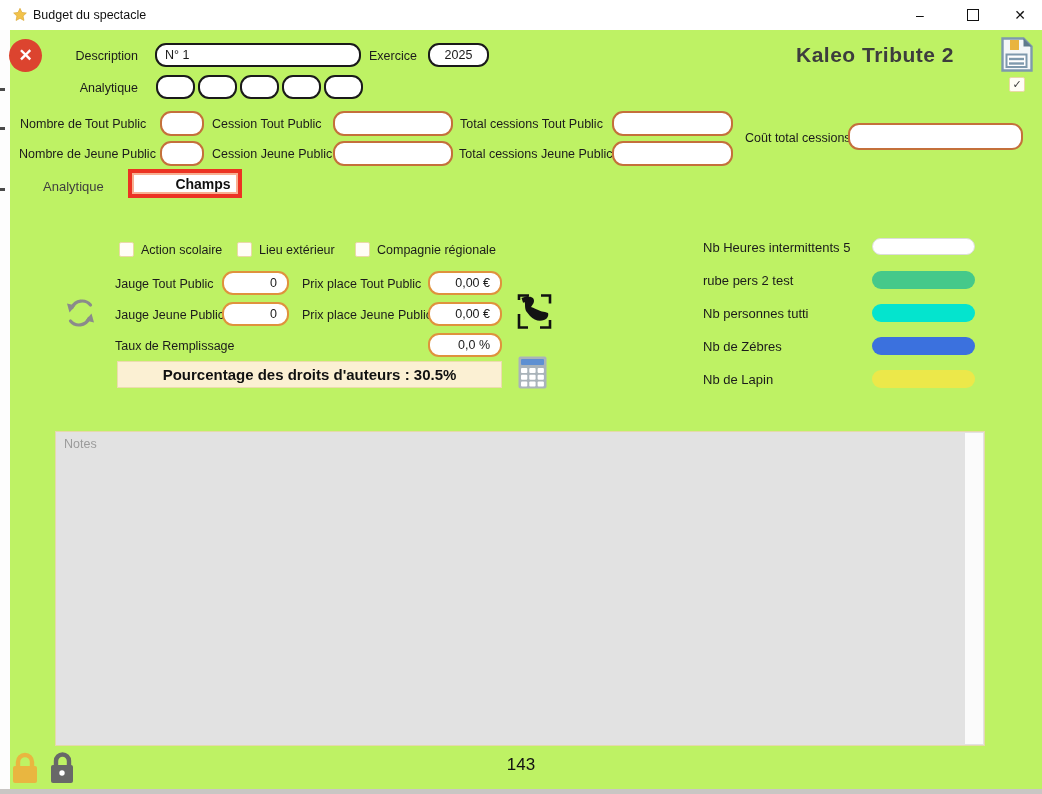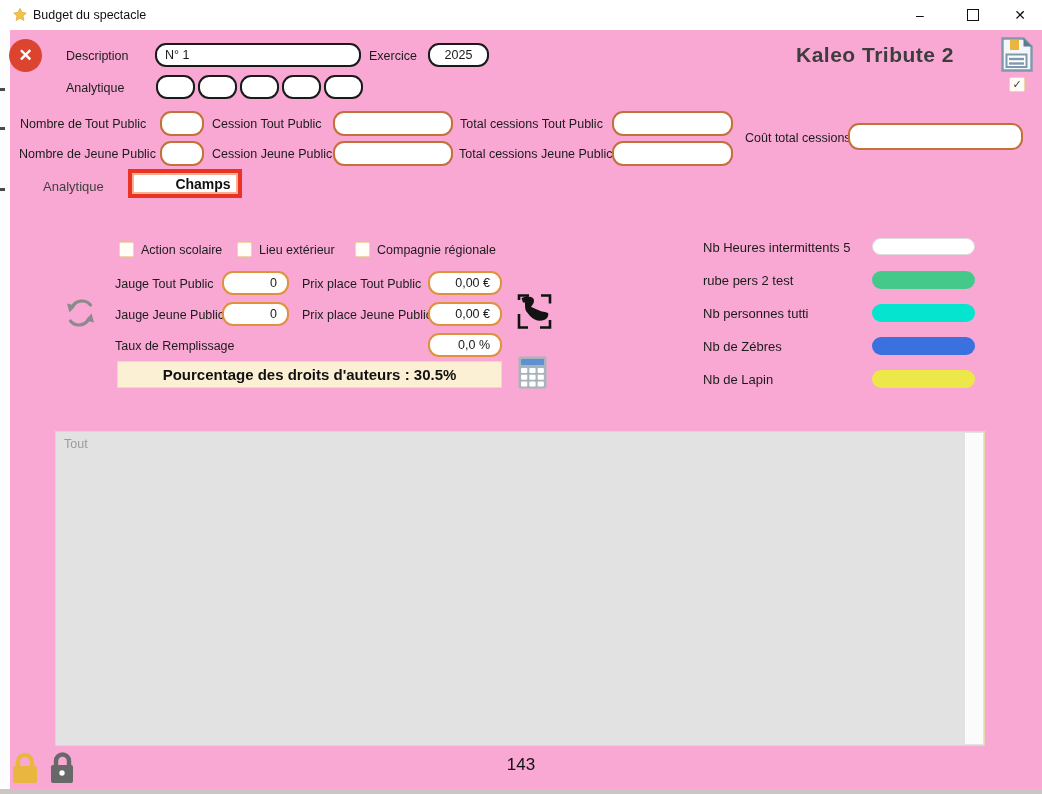--- a/index.html
+++ b/index.html
@@ -1,30 +1,30 @@
 <!DOCTYPE html>
 <html><head>
 <meta charset="utf-8">
 <style>
   html,body{margin:0;padding:0;background:#888;}
-  .window{position:relative;width:1042px;height:794px;background:#f9a8d4;
+  .window{position:relative;width:1042px;height:794px;background:#bef264;
     font-family:"Liberation Sans",sans-serif;color:#1a1a1a;overflow:hidden;margin:0 auto;}
   .abs{position:absolute;}
   
   .titlebar{position:absolute;left:0;top:0;width:1042px;height:30px;background:#ffffff;}
   .title-text{position:absolute;left:33px;top:8px;font-size:12.5px;color:#111;}
   .win-btn{position:absolute;top:0;width:44px;height:30px;display:flex;align-items:center;justify-content:center;
     font-size:14px;color:#111;cursor:default;}
   .max-glyph{width:10px;height:10px;border:1.4px solid #111;display:inline-block;}
   
   .left-strip{position:absolute;left:0;top:30px;width:10px;height:759px;background:#fdfdfd;}
   .tick{position:absolute;left:0;width:5px;height:3px;background:#4a4a4a;}
   
   .lbl{position:absolute;font-size:12.5px;color:#1b1b1b;white-space:nowrap;}
-  .lbl-r{text-align:left;}
+  .lbl-r{text-align:right;}
   
   .field{position:absolute;background:#fff;border-radius:11px;box-sizing:border-box;
     font-size:12.5px;display:flex;align-items:center;}
   .f-black{border:2.4px solid #1a1a1a;}
   .f-orange{border:2.4px solid #c4703b;}
   .f-orange2{border:2.4px solid #df923d;}
   .pad-l{padding-left:8px;}
   .val-r{justify-content:flex-end;padding-right:10px;}
   .val-c{justify-content:center;}
   
@@ -224,21 +224,21 @@
   <div class="lbl" style="left:703px;top:306px;font-size:13px;">Nb personnes tutti</div>
   <div class="pill" style="top: 304px; background-color: rgb(4, 228, 206);"></div>
 
   <div class="lbl" style="left:703px;top:339px;font-size:13px;">Nb de Zébres</div>
   <div class="pill" style="top: 337px; background-color: rgb(59, 113, 222);"></div>
 
   <div class="lbl" style="left:703px;top:372px;font-size:13px;">Nb de Lapin</div>
   <div class="pill" style="top: 370px; background-color: rgb(236, 232, 74);"></div>
 
   <div class="notes">
-    <span class="notes-ph">Tout</span>
+    <span class="notes-ph">Notes</span>
     <div class="notes-scroll"></div>
   </div>
 
   <span class="icon-btn" style="left:10px;top:751px;">
     <svg width="30" height="33" viewBox="0 0 30 33">
       <path d="M8 16 v-5 a7 7 0 0 1 14 0 v5" fill="none" stroke="#e9b640" stroke-width="4.4"></path>
       <rect x="3" y="15" width="24" height="17" rx="2" fill="#e9b640"></rect>
     </svg>
   </span>
   <span class="icon-btn" style="left:47px;top:749px;">

